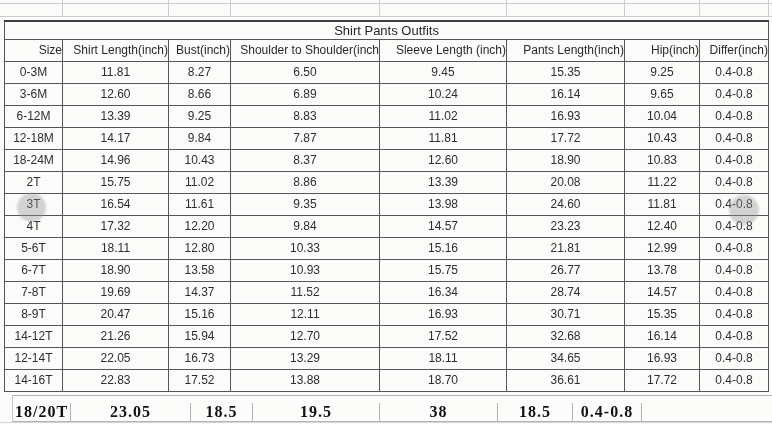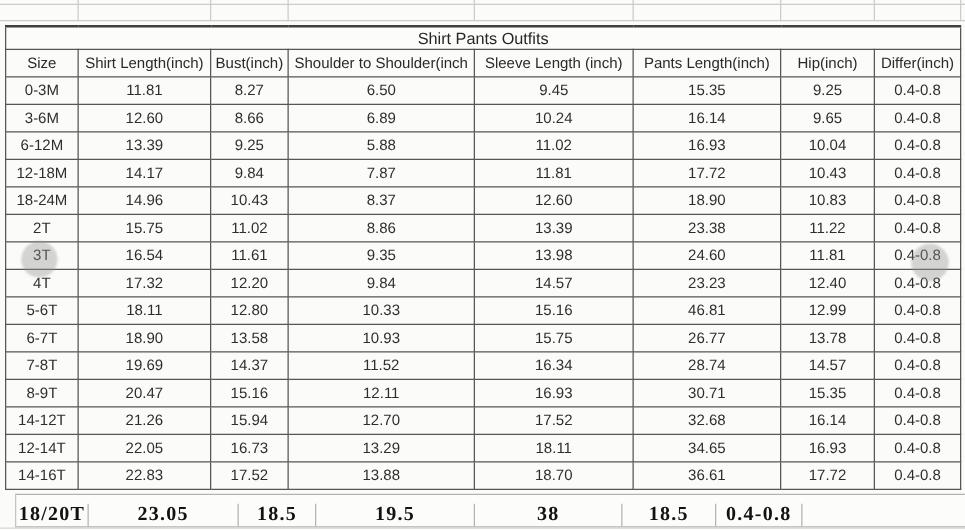--- a/index.html
+++ b/index.html
@@ -25,21 +25,21 @@
     text-align:center;vertical-align:middle;
     font-weight:normal;
     white-space:nowrap;overflow:hidden;
   }
   .size-table .title-cell{
     height:17px;line-height:17px;
     border-top:2px solid #3f3f3f;
     font-size:13px;color:#262626;
     background:#fcfcfb;
   }
-  .size-table th{font-size:12px;color:#2a2a2a;}
+  .size-table th{font-size:12px;color:#2a2a2a;text-align:right;}
   
   .footer-row{
     position:absolute;left:12px;top:395px;width:766px;height:27px;
     display:flex;box-sizing:border-box;
     border-top:1px solid #b3b3b3;border-bottom:1px solid #b3b3b3;
     border-left:1px solid #c4c4c4;
     font-family:Liberation Serif, serif;
     font-weight:bold;font-size:16px;letter-spacing:1px;color:#121212;
     background:#fcfcfb;
     align-items:flex-end;
@@ -122,21 +122,21 @@
           <td>6.89</td>
           <td>10.24</td>
           <td>16.14</td>
           <td>9.65</td>
           <td>0.4-0.8</td>
         </tr>
         <tr>
           <td>6-12M</td>
           <td>13.39</td>
           <td>9.25</td>
-          <td>5.88</td>
+          <td>8.83</td>
           <td>11.02</td>
           <td>16.93</td>
           <td>10.04</td>
           <td>0.4-0.8</td>
         </tr>
         <tr>
           <td>12-18M</td>
           <td>14.17</td>
           <td>9.84</td>
           <td>7.87</td>
@@ -154,21 +154,21 @@
           <td>18.90</td>
           <td>10.83</td>
           <td>0.4-0.8</td>
         </tr>
         <tr>
           <td>2T</td>
           <td>15.75</td>
           <td>11.02</td>
           <td>8.86</td>
           <td>13.39</td>
-          <td>23.38</td>
+          <td>20.08</td>
           <td>11.22</td>
           <td>0.4-0.8</td>
         </tr>
         <tr>
           <td>3T</td>
           <td>16.54</td>
           <td>11.61</td>
           <td>9.35</td>
           <td>13.98</td>
           <td>24.60</td>
@@ -184,21 +184,21 @@
           <td>23.23</td>
           <td>12.40</td>
           <td>0.4-0.8</td>
         </tr>
         <tr>
           <td>5-6T</td>
           <td>18.11</td>
           <td>12.80</td>
           <td>10.33</td>
           <td>15.16</td>
-          <td>46.81</td>
+          <td>21.81</td>
           <td>12.99</td>
           <td>0.4-0.8</td>
         </tr>
         <tr>
           <td>6-7T</td>
           <td>18.90</td>
           <td>13.58</td>
           <td>10.93</td>
           <td>15.75</td>
           <td>26.77</td>

